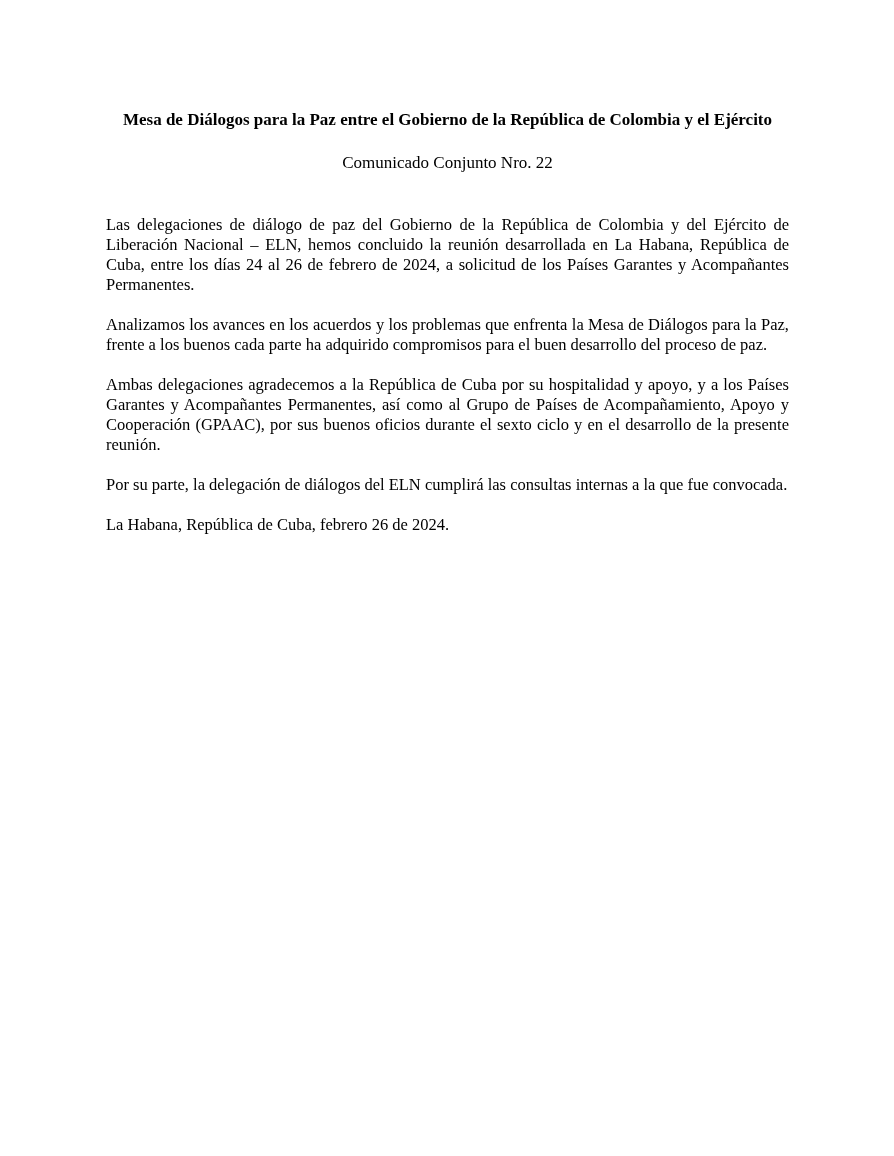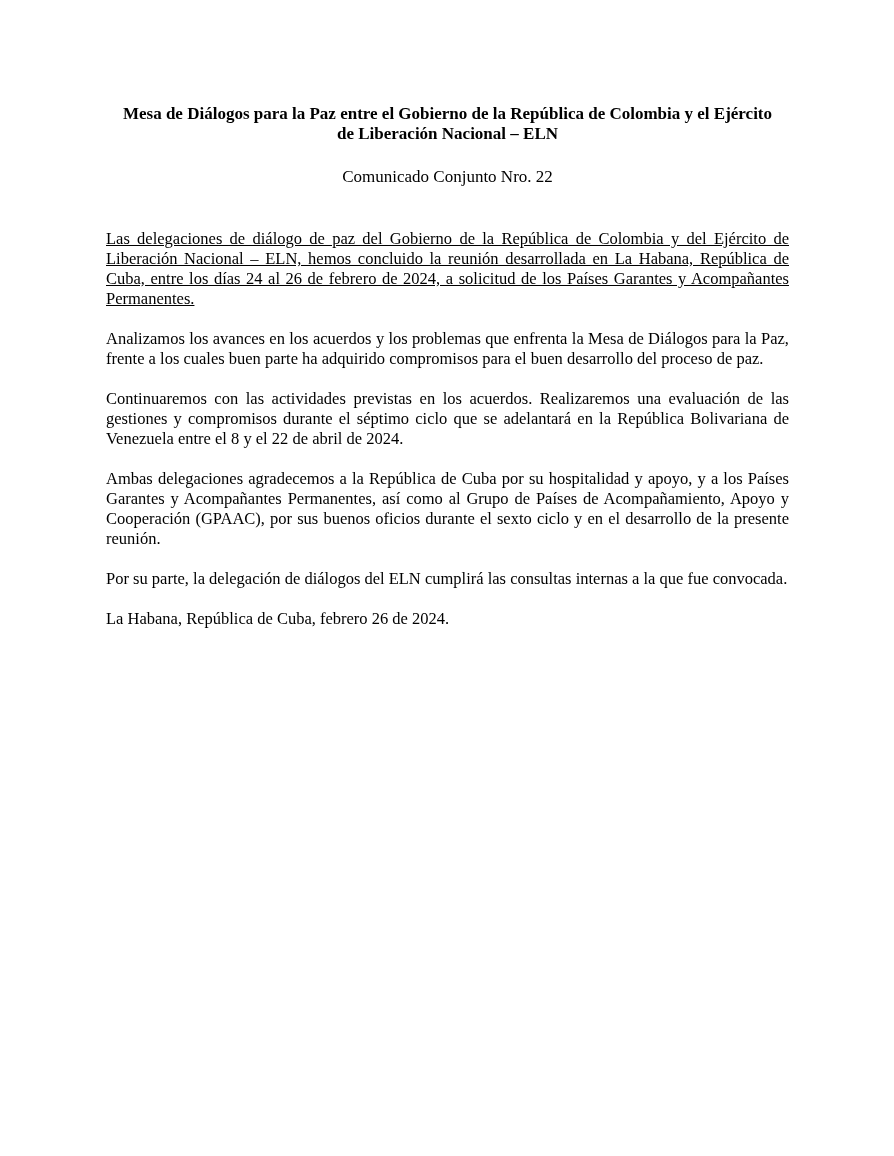--- a/index.html
+++ b/index.html
@@ -12,21 +12,21 @@
     width: 894px;
     height: 1156px;
     background: #ffffff;
     color: #000000;
     font-family: "Liberation Serif", "DejaVu Serif", serif;
     box-sizing: border-box;
     padding: 104px 105px 0 106px;
     overflow: hidden;
   }
   .doc-title {
-    margin: 0;
+    margin: 6px;
     font-size: 17px;
     line-height: 20px;
     font-weight: bold;
     text-align: center;
   }
   .doc-title .tline {
     display: block;
   }
   .doc-subtitle {
     margin: 23px 0 14px 0;
@@ -37,46 +37,43 @@
   }
   .para {
     margin: 20px 0 0 0;
     font-size: 16.5px;
     line-height: 20px;
     text-align: justify;
     text-justify: inter-word;
   }
   .para.first {
     margin-top: 42px;
-    text-decoration: underline;
   }
   .closing {
     margin: 20px 0 11px 0;
     font-size: 16.5px;
     line-height: 20px;
     text-align: left;
   }
 </style>
 </head>
 <body>
 
 <div class="page">
 
   <h1 class="doc-title">
     <span class="tline">Mesa de Diálogos para la Paz entre el Gobierno de la República de Colombia y el Ejército</span>
-    <span class="tline">de Liberación Nacional – ELN</span>
   </h1>
 
   <p class="doc-subtitle">Comunicado Conjunto Nro. 22</p>
 
   <p class="para first">Las delegaciones de diálogo de paz del Gobierno de la República de Colombia y del Ejército de Liberación Nacional – ELN, hemos concluido la reunión desarrollada en La Habana, República de Cuba, entre los días 24 al 26 de febrero de 2024, a solicitud de los Países Garantes y Acompañantes Permanentes.</p>
 
-  <p class="para">Analizamos los avances en los acuerdos y los problemas que enfrenta la Mesa de Diálogos para la Paz, frente a los cuales buen parte ha adquirido compromisos para el buen desarrollo del proceso de paz.</p>
+  <p class="para">Analizamos los avances en los acuerdos y los problemas que enfrenta la Mesa de Diálogos para la Paz, frente a los buenos cada parte ha adquirido compromisos para el buen desarrollo del proceso de paz.</p>
 
-  <p class="para">Continuaremos con las actividades previstas en los acuerdos. Realizaremos una evaluación de las gestiones y compromisos durante el séptimo ciclo que se adelantará en la República Bolivariana de Venezuela entre el 8 y el 22 de abril de 2024.</p>
 
   <p class="para">Ambas delegaciones agradecemos a la República de Cuba por su hospitalidad y apoyo, y a los Países Garantes y Acompañantes Permanentes, así como al Grupo de Países de Acompañamiento, Apoyo y Cooperación (GPAAC), por sus buenos oficios durante el sexto ciclo y en el desarrollo de la presente reunión.</p>
 
   <p class="para">Por su parte, la delegación de diálogos del ELN cumplirá las consultas internas a la que fue convocada.</p>
 
   <p class="closing">La Habana, República de Cuba, febrero 26 de 2024.</p>
 
 </div>
 
 </body></html>

